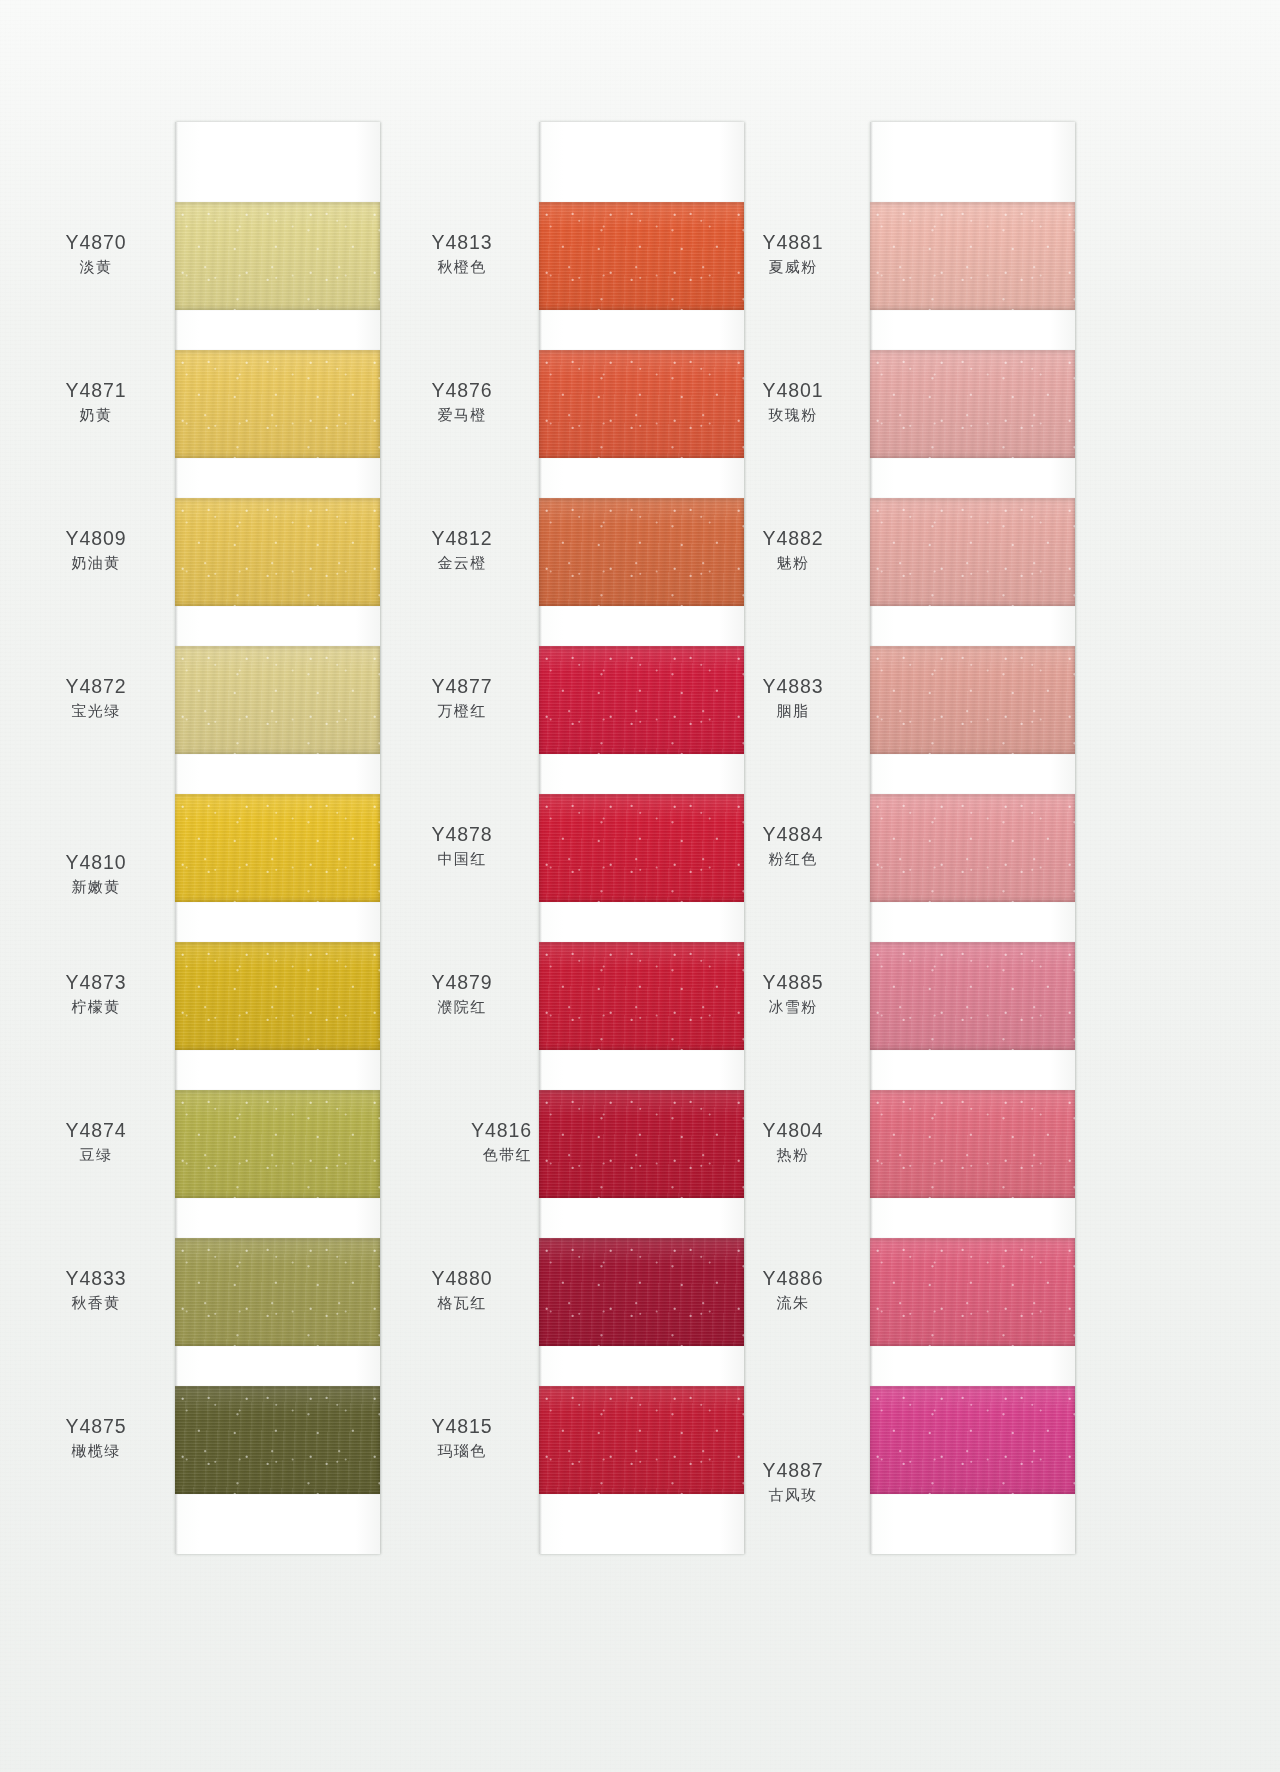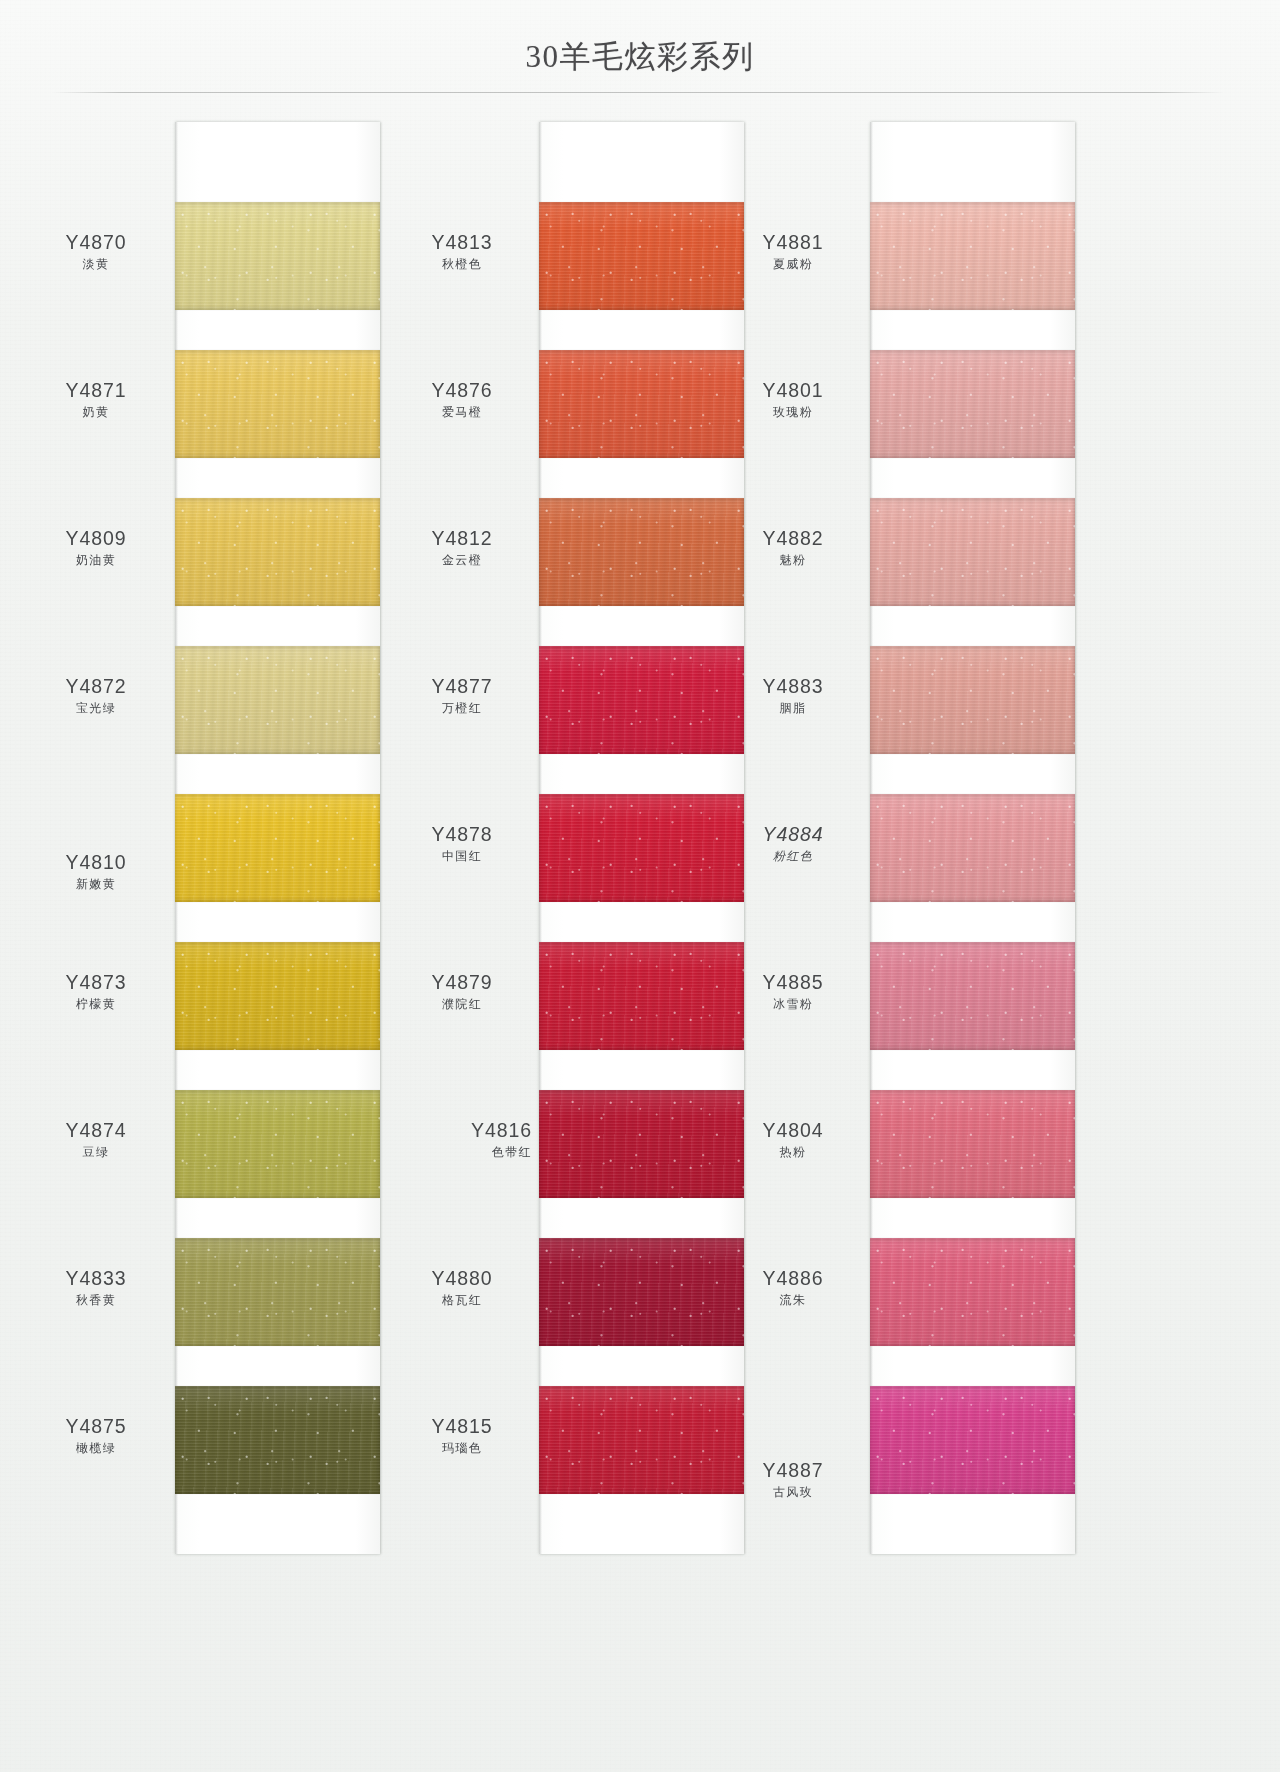--- a/index.html
+++ b/index.html
@@ -124,38 +124,34 @@
     text-align:center;
     color:#4c4e50;
     line-height:1.30;
   }
   .label .code {
     font-size:19.5px;
     letter-spacing:0.9px;
     color:#47494b;
   }
   .label .name {
-    font-size:12px;
+    font-size:15px;
     letter-spacing:1.4px;
     color:#44464a;
     margin-top:2px;
   }
   #col-0 .label { left:6px; }
   #col-1 .label { left:8px; }
   #col-2 .label { left:8px; }
 </style>
 </head>
 <body>
 
 <div id="page">
 
-  <div id="header">
-    <div id="title">30羊毛炫彩系列</div>
-    <div id="header-rule"></div>
-  </div>
 
   <div class="column" id="col-0">
     <div class="card">
       <div class="swatch-list">
           <div class="swatch-row" style="top: 80px;">
             <div class="swatch" title="Y4870 淡黄" style="background-color: rgb(226, 216, 141);">
               <div class="sparkle"></div>
             </div>
           </div>
           <div class="swatch-row" style="top: 228px;">
@@ -385,21 +381,21 @@
         <div class="name">玫瑰粉</div>
       </div>
       <div class="label" style="top: 404px;">
         <div class="code">Y4882</div>
         <div class="name">魅粉</div>
       </div>
       <div class="label" style="top: 552px;">
         <div class="code">Y4883</div>
         <div class="name">胭脂</div>
       </div>
-      <div class="label" style="top: 700px; font-style: italic;">
+      <div class="label" style="top: 700px;">
         <div class="code">Y4884</div>
         <div class="name">粉红色</div>
       </div>
       <div class="label" style="top: 848px;">
         <div class="code">Y4885</div>
         <div class="name">冰雪粉</div>
       </div>
       <div class="label" style="top: 996px;">
         <div class="code">Y4804</div>
         <div class="name">热粉</div>

